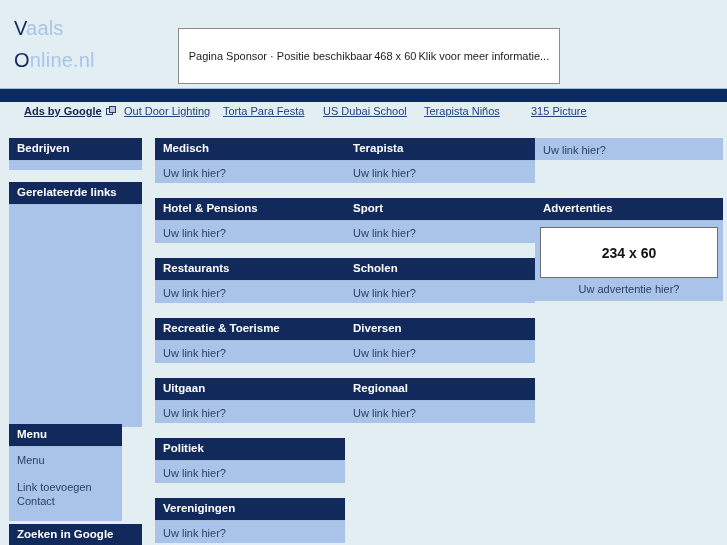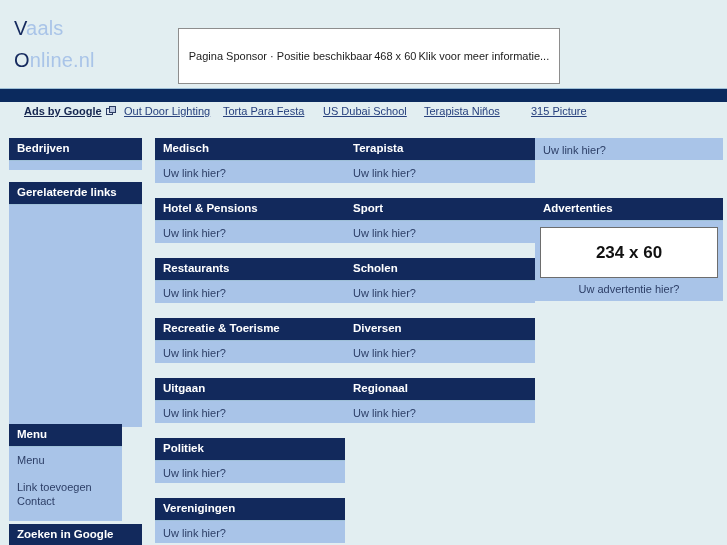--- a/index.html
+++ b/index.html
@@ -117,21 +117,21 @@
   .col2 { left: 345px; }
   .col3 { left: 535px; width: 188px; }
 
   
   #adv-panel { left: 535px; top: 198px; width: 188px; }
   #adv-panel .pbody { padding: 6px 5px 5px 5px; height: auto; }
   #adv-box {
     width: 178px; height: 51px; margin: 0 auto;
     background: #ffffff; border: 1px solid #6d6d6d;
     display: flex; align-items: center; justify-content: center;
-    font-size: 17px; font-weight: bold; color: #111;
+    font-size: 14px; font-weight: bold; color: #111;
   }
   #adv-caption {
     text-align: center; font-size: 11px;
     color: #2c3e66; margin-top: 5px; line-height: 13px;
   }
 </style>
 </head>
 <body>
 
 <div id="page">

